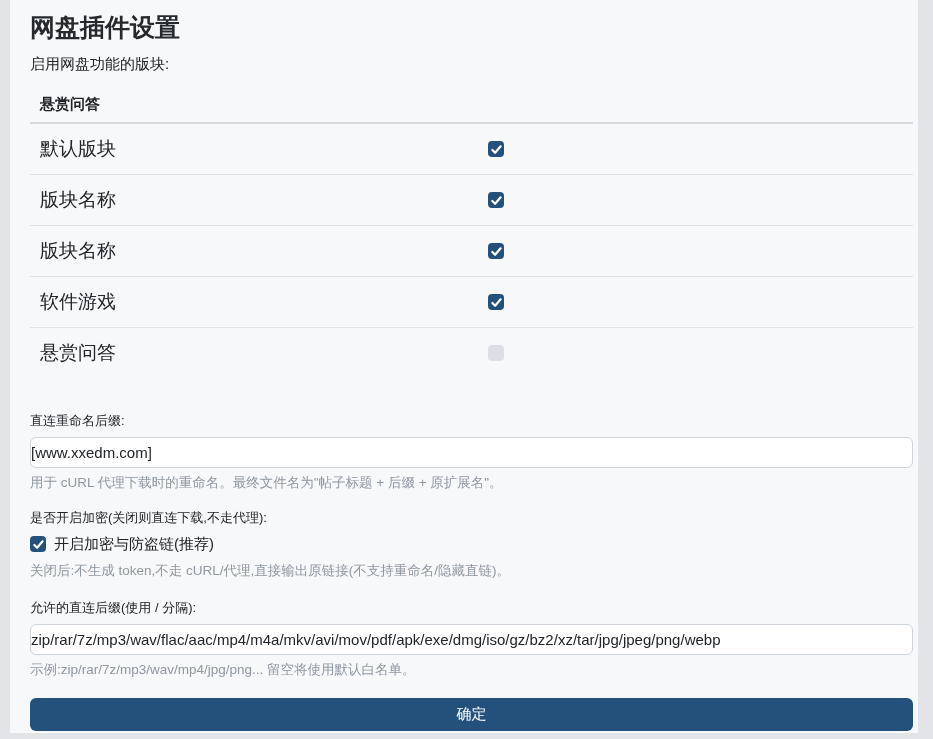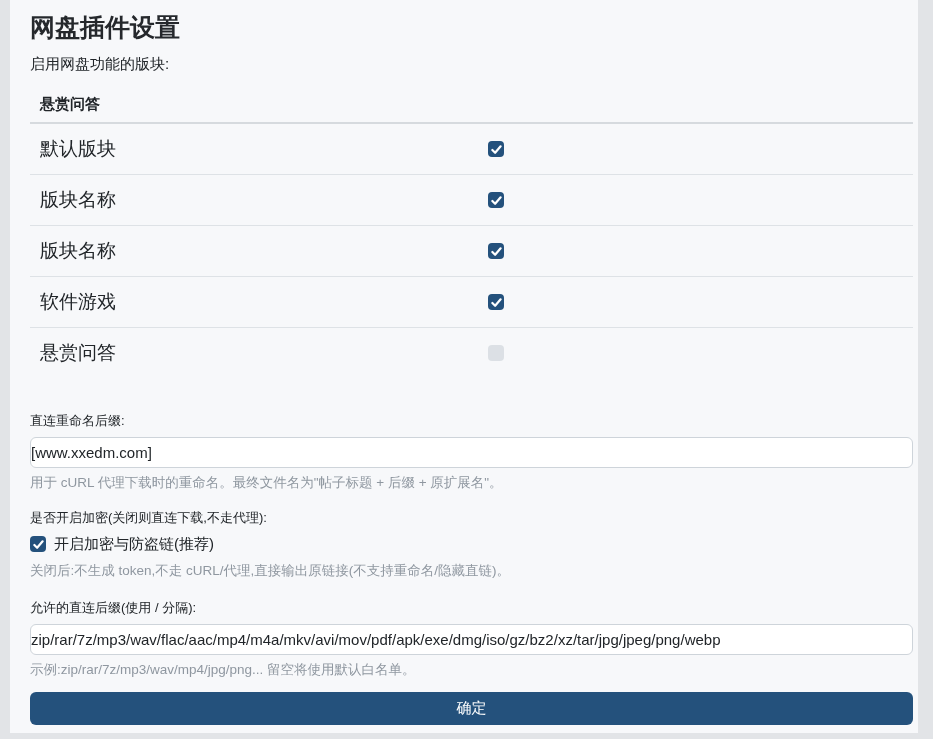--- a/index.html
+++ b/index.html
@@ -99,21 +99,21 @@
     align-items:center;
     gap:8px;
     margin:6px 0 0 0;
     font-size:15px;
     line-height:20px;
   }
   .submit-btn{
     display:block;
     width:883px;
     height:33px;
-    margin-top:13px;
+    margin-top:19px;
     background:#24517c;
     color:#ffffff;
     font-size:15px;
     border:none;
     border-radius:6px;
     cursor:pointer;
     font-family:"Liberation Sans","DejaVu Sans",sans-serif;
   }
 </style>
 </head>

